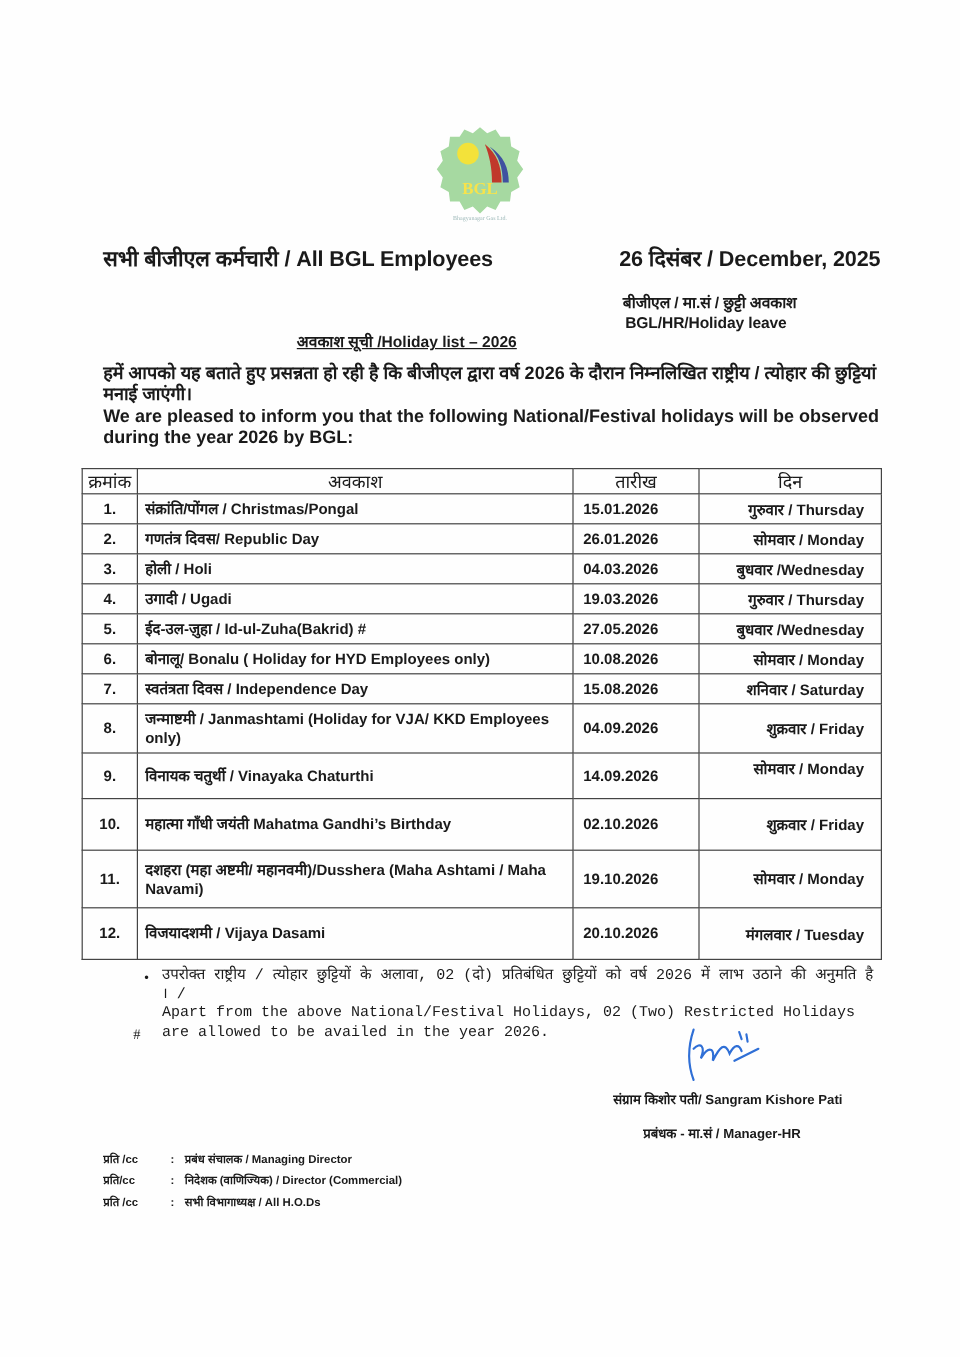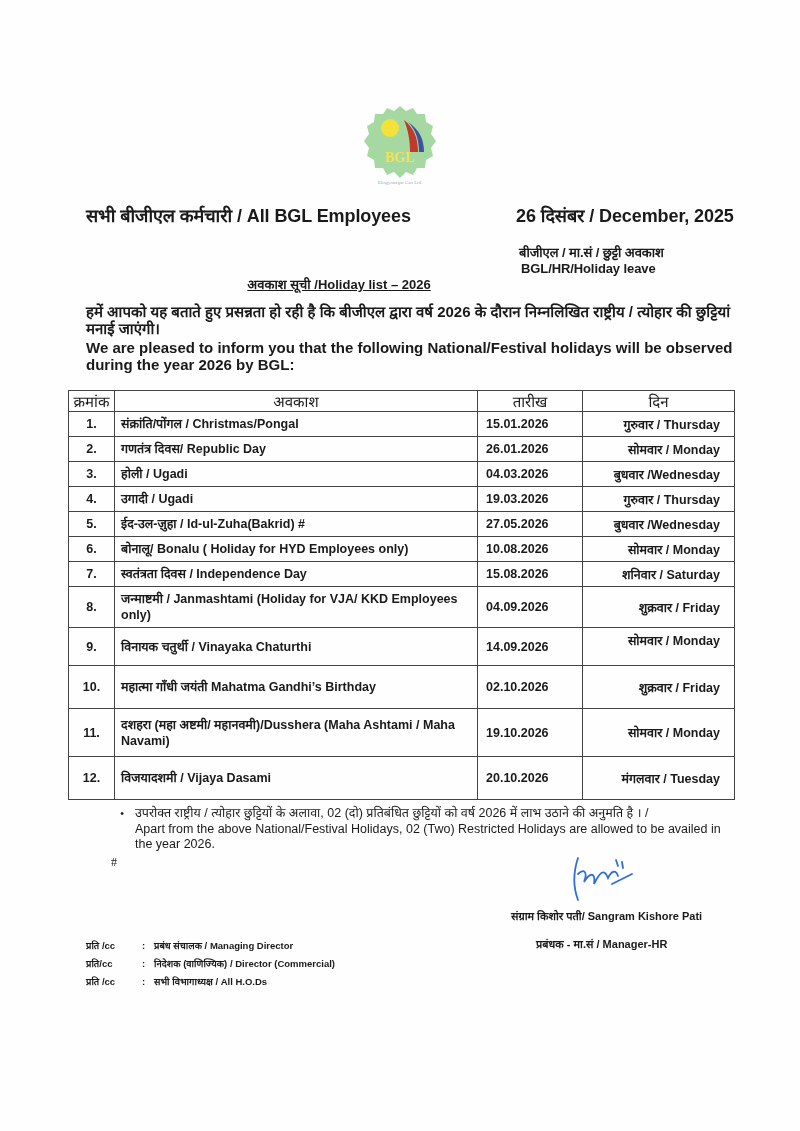--- a/index.html
+++ b/index.html
@@ -19,28 +19,28 @@
   .para { position: absolute; left: 86px; width: 650px; font-weight: bold; font-size: 15px; line-height: 17px; }
 
   table.hol { position: absolute; left: 68px; top: 374px; width: 667px; border-collapse: collapse; font-weight: bold; font-size: 12.5px; margin-top: 16px; }
   table.hol td, table.hol th { border: 1.3px solid #444; padding: 0 6px; vertical-align: middle; }
   table.hol th { font-size: 15px; font-weight: normal; text-align: center; height: 19px; padding: 0; }
   table.hol td.num { text-align: center; width: 33px; }
   table.hol td.name { width: 350px; line-height: 16px; }
   table.hol td.date { width: 90px; padding-left: 8px; }
   table.hol td.day { text-align: right; padding-right: 14px; }
 
-  .note { position: absolute; font-family: Liberation Sans, sans-serif; font-size: 12.5px; line-height: 15.5px; }
+  .note { position: absolute; font-family: Liberation Mono, monospace; font-size: 12.5px; line-height: 15.5px; }
   .bullet { position: absolute; font-family: "Liberation Serif", serif; font-size: 12px; }
 
   .sig { position: absolute; left: 566px; top: 850px; width: 80px; height: 60px; }
   .signer { position: absolute; font-weight: bold; font-size: 11px; white-space: nowrap; }
 
   .cc { position: absolute; left: 86px; font-weight: bold; font-size: 9.5px; white-space: nowrap; }
-  .cc .lbl { display: inline-block; width: 56px; }
+  .cc .lbl { display: inline-block; width: 56px; margin-top: 20px; }
   .cc .colon { display: inline-block; width: 12px; }
 </style>
 </head>
 <body>
 
 <div class="page">
 
   <svg class="logo" viewBox="0 0 76 76">
     <g>
       <path d="M38 2 L44 7 L51 4 L55 10 L63 10 L64 18 L71 22 L69 30 L74 37 L69 44 L71 52 L64 56 L63 64 L55 64 L51 71 L44 68 L38 74 L32 68 L25 71 L21 64 L13 64 L12 56 L5 52 L7 44 L2 37 L7 30 L5 22 L12 18 L13 10 L21 10 L25 4 L32 7 Z" fill="#a6d9a1"></path>
@@ -79,21 +79,21 @@
         <td class="day">गुरुवार  /  Thursday</td>
       </tr>
       <tr style="height:25px;">
         <td class="num">2.</td>
         <td class="name">गणतंत्र  दिवस/ Republic Day</td>
         <td class="date">26.01.2026</td>
         <td class="day">सोमवार / Monday</td>
       </tr>
       <tr style="height:25px;">
         <td class="num">3.</td>
-        <td class="name">होली / Ugadi</td>
+        <td class="name">होली / Holi</td>
         <td class="date">04.03.2026</td>
         <td class="day">बुधवार /Wednesday</td>
       </tr>
       <tr style="height:25px;">
         <td class="num">4.</td>
         <td class="name">उगादी / Ugadi</td>
         <td class="date">19.03.2026</td>
         <td class="day">गुरुवार  /  Thursday</td>
       </tr>
       <tr style="height:25px;">

